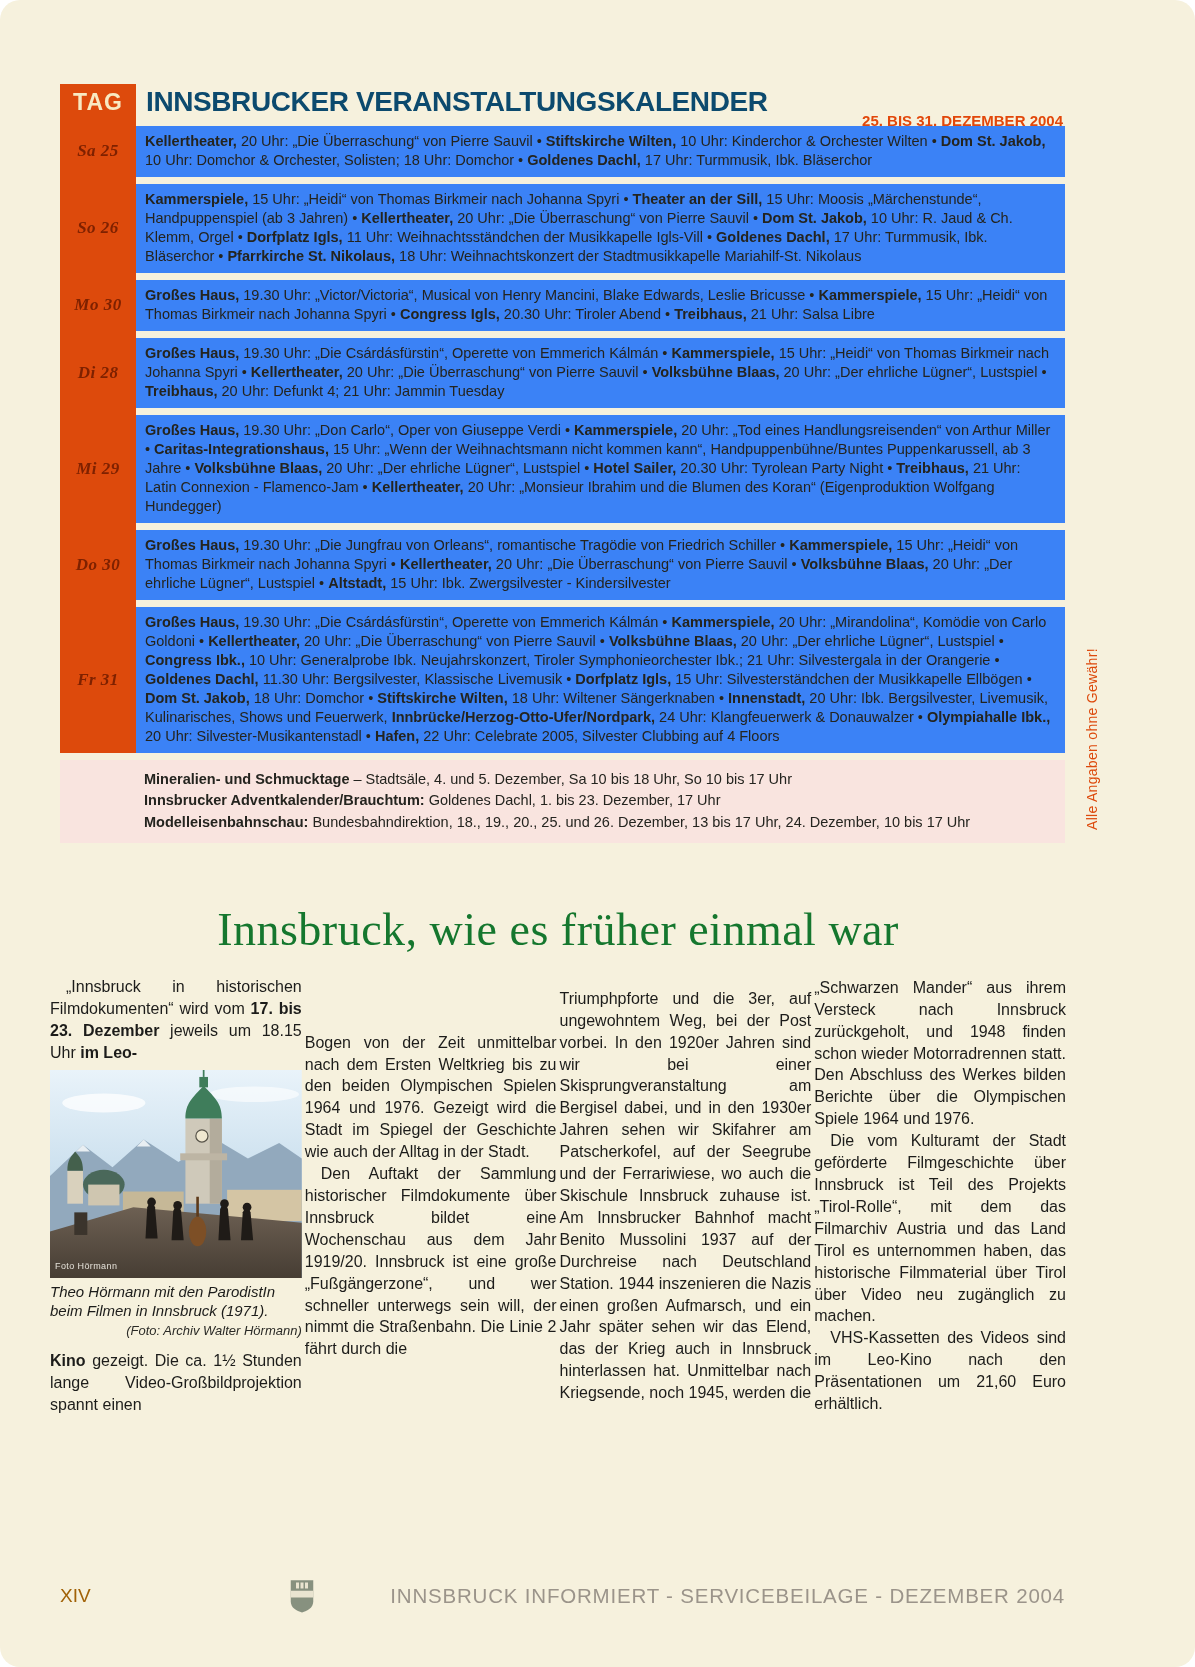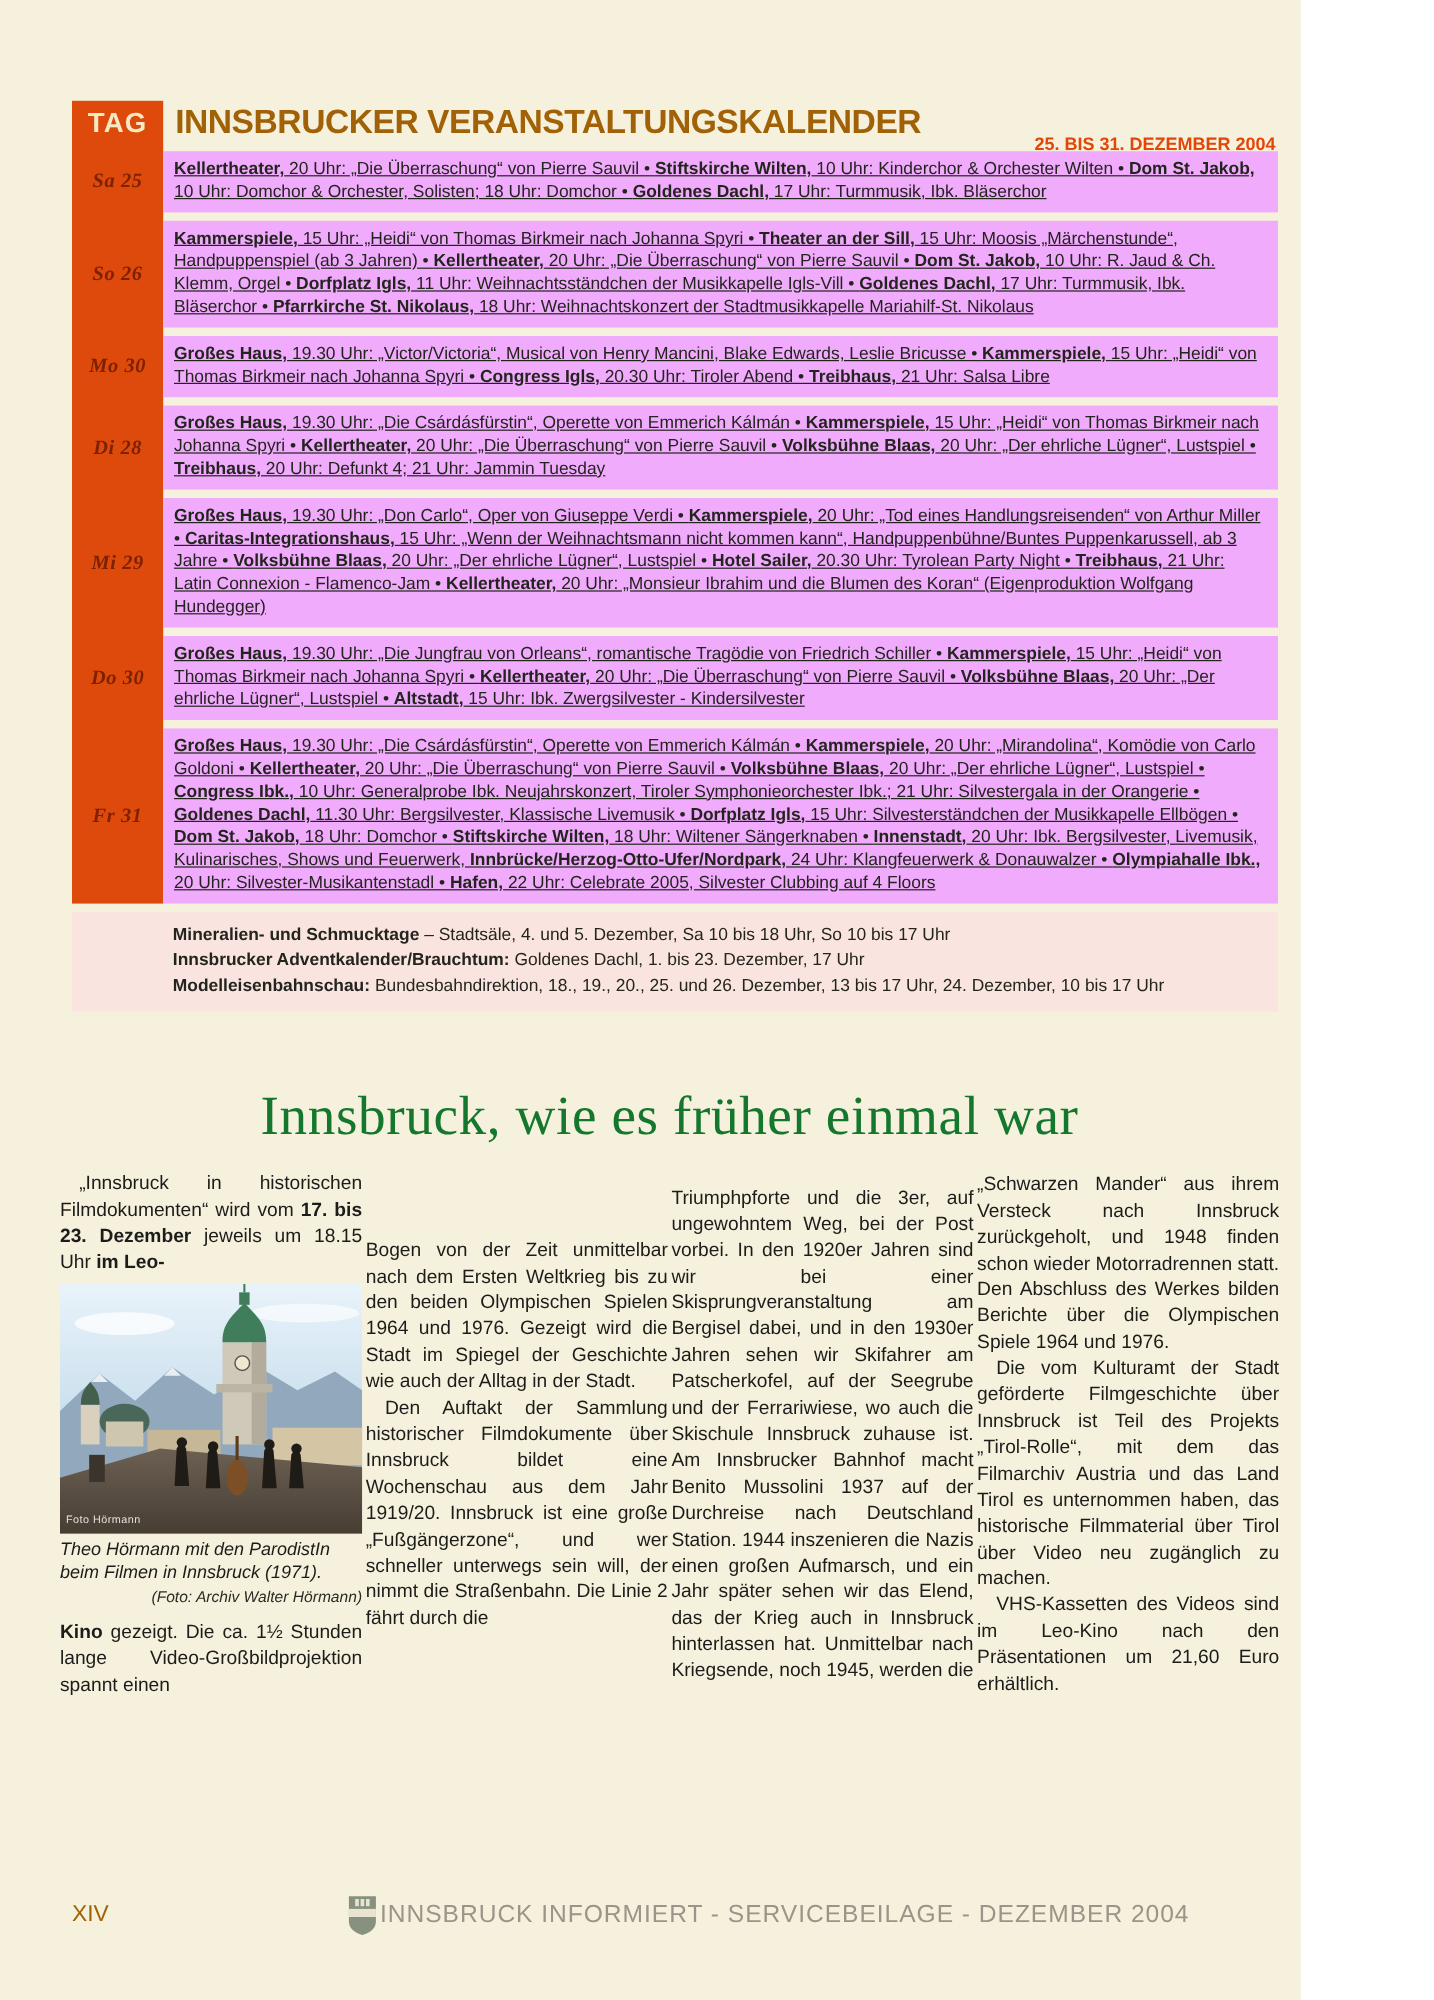--- a/index.html
+++ b/index.html
@@ -1,46 +1,47 @@
 <!DOCTYPE html>
 <html lang="de"><head>
 <meta charset="utf-8">
 <style>
   html,body{margin:0;padding:0;}
   .page{
     position:relative;
-    width:1084px;height:1667px;
+    width:1195px;height:1667px;
     background:#f6f1dd;
     overflow:hidden;
     font-family:"Liberation Sans",sans-serif;
     color:#24241f;
+    border-radius:20px;
   }
 
   
   .calendar{position:absolute;left:60px;top:84px;width:1005px;}
   .cal-main{position:relative;}
   .cal-main::before{
     content:"";position:absolute;left:0;top:0;bottom:0;width:76px;
     background:#dd4a0c;z-index:0;
   }
   .cal-header{position:relative;z-index:1;display:flex;align-items:center;height:36px;margin-bottom:6px;}
   .tag{width:76px;flex:none;text-align:center;color:#f8e9c2;font-weight:bold;font-size:23px;letter-spacing:1px;}
-  .cal-title{color:#a16207;font-weight:bold;font-size:28px;margin-left:10px;letter-spacing:-0.4px;white-space:nowrap;}
+  .cal-title{color:#0c4a6e;font-weight:bold;font-size:28px;margin-left:10px;letter-spacing:-0.4px;white-space:nowrap;}
   .cal-range{margin-left:auto;color:#e2470a;font-weight:bold;font-size:15px;padding-right:2px;white-space:nowrap;margin-top:36px;}
   .cal-rows{position:relative;z-index:1;}
   .cal-row{display:flex;margin-bottom:7px;}
   .cal-row:last-child{margin-bottom:0;}
   .cal-day{
     width:76px;flex:none;display:flex;align-items:center;justify-content:center;
     font-family:"Liberation Serif",serif;font-style:italic;font-weight:bold;
     font-size:17px;color:#7e2100;letter-spacing:0.5px;
   }
   .cal-events{
-    flex:1;background:#f0abfc;padding:6px 10px 7px 9px;
-    font-size:14.5px;line-height:1.31;text-align:left;text-decoration:underline;
+    flex:1;background:#3b82f6;padding:6px 10px 7px 9px;
+    font-size:14.5px;line-height:1.31;text-align:left;
   }
   .cal-events b{font-weight:bold;}
   .cal-notes{
     margin-top:7px;background:#f9e4df;
     padding:9px 12px 9px 84px;
   }
   .note-line{font-size:14.5px;line-height:1.5;}
   .note-line b{font-weight:bold;}
 
   

